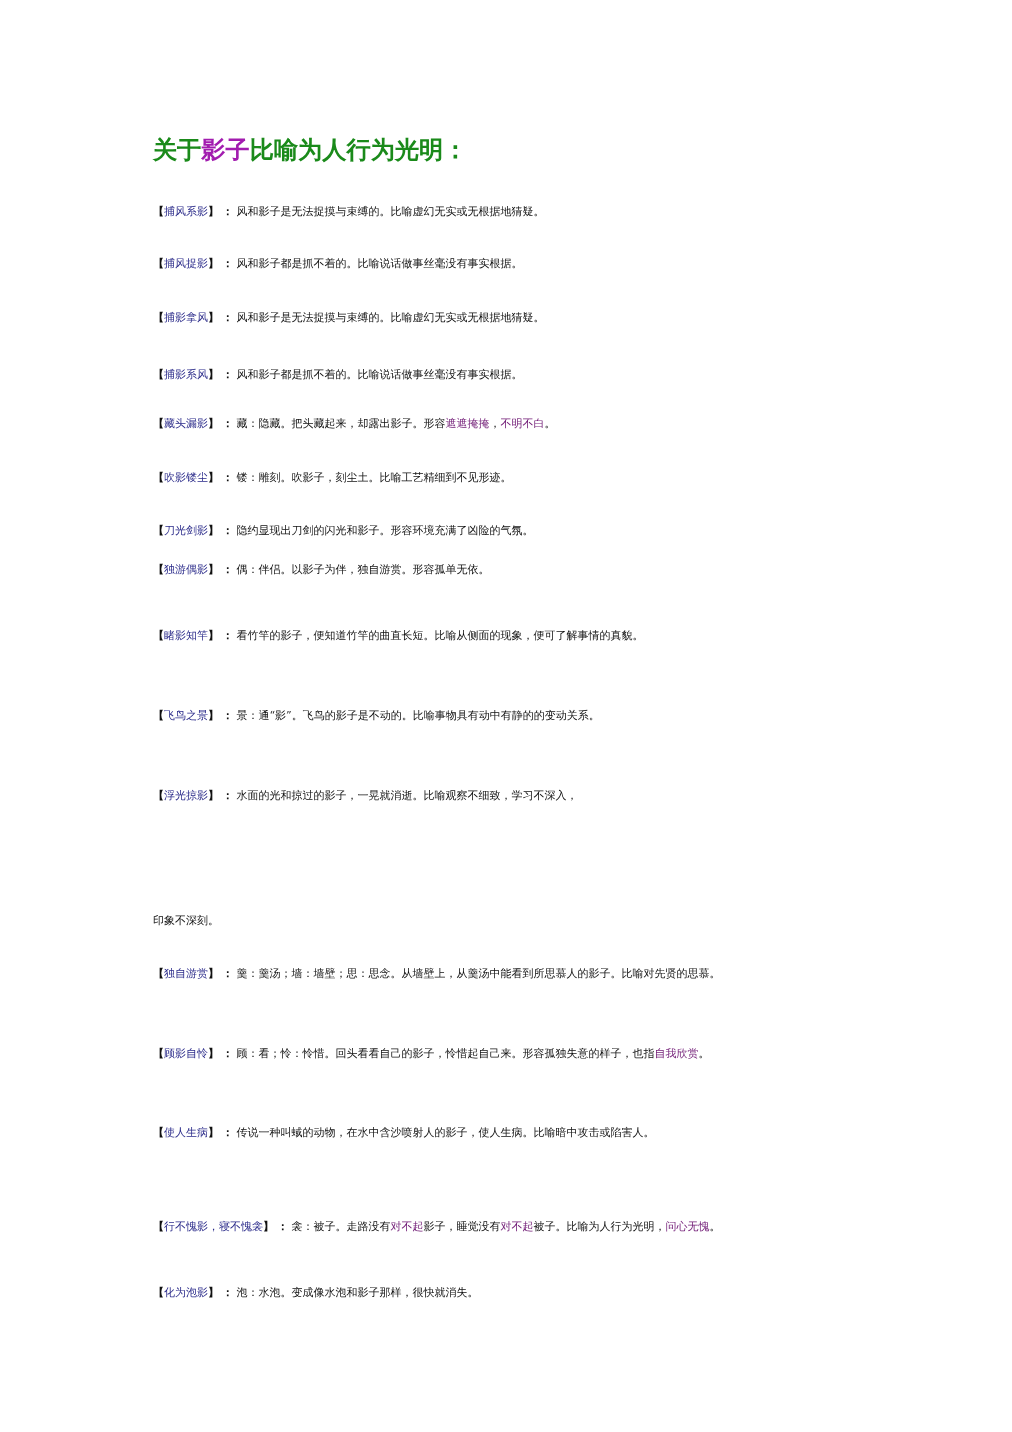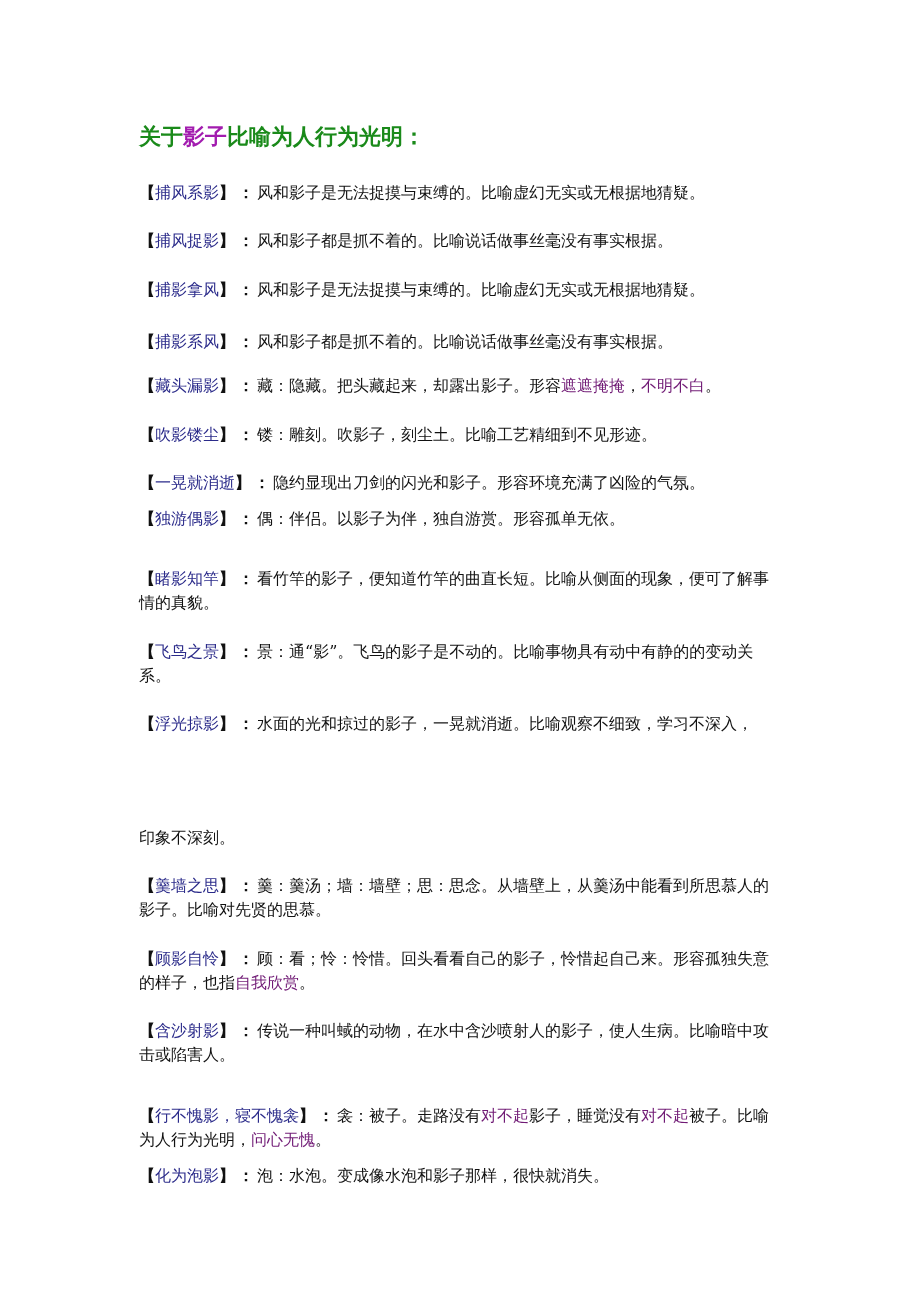--- a/index.html
+++ b/index.html
@@ -1,21 +1,21 @@
 <!DOCTYPE html>
 <html><head>
   <meta charset="utf-8">
   <style>
     html, body { margin: 0; padding: 0; background: #ffffff; }
     body { width: 920px; height: 1302px; position: relative; overflow: hidden;
            font-family: "DejaVu Serif", "Liberation Serif", serif; color: #111111; }
     .title { position: absolute; left: 139px; top: 122px; font-size: 22px; font-weight: bold;
              color: #1a8a1a; font-family: "DejaVu Sans", "Liberation Sans", sans-serif; letter-spacing: 0px; }
     .title .hl { color: #a21caf; }
-    .entry { position: absolute; left: 139px; width: 640px; font-size: 16px; line-height: 24px; }
+    .entry { position: absolute; left: 139px; width: 640px; font-size: 10px; line-height: 24px; }
     .bracket { font-weight: bold; color: #111111; }
     .name { color: #2b2b8a; }
     .link { color: #701a75; }
     .colon { font-weight: bold; margin: 0 3px 0 3px; }
   </style>
 </head>
 <body>
 
 <div class="title"><span>关于</span><span class="hl">影子</span><span>比喻为人行为光明：</span></div>
 
@@ -24,33 +24,33 @@
 <div class="entry" style="top:229px;"><span class="bracket">【</span><span class="name">捕风捉影</span><span class="bracket">】</span><span class="colon">：</span><span>风和影子都是抓不着的。比喻说话做事丝毫没有事实根据。</span></div>
 
 <div class="entry" style="top:278px;"><span class="bracket">【</span><span class="name">捕影拿风</span><span class="bracket">】</span><span class="colon">：</span><span>风和影子是无法捉摸与束缚的。比喻虚幻无实或无根据地猜疑。</span></div>
 
 <div class="entry" style="top:330px;"><span class="bracket">【</span><span class="name">捕影系风</span><span class="bracket">】</span><span class="colon">：</span><span>风和影子都是抓不着的。比喻说话做事丝毫没有事实根据。</span></div>
 
 <div class="entry" style="top:374px;"><span class="bracket">【</span><span class="name">藏头漏影</span><span class="bracket">】</span><span class="colon">：</span><span>藏：隐藏。把头藏起来，却露出影子。形容</span><span class="link">遮遮掩掩</span><span>，</span><span class="link">不明不白</span><span>。</span></div>
 
 <div class="entry" style="top:423px;"><span class="bracket">【</span><span class="name">吹影镂尘</span><span class="bracket">】</span><span class="colon">：</span><span>镂：雕刻。吹影子，刻尘土。比喻工艺精细到不见形迹。</span></div>
 
-<div class="entry" style="top:471px;"><span class="bracket">【</span><span class="name">一晃就消逝</span><span class="bracket">】</span><span class="colon">：</span><span>隐约显现出刀剑的闪光和影子。形容环境充满了凶险的气氛。</span></div>
+<div class="entry" style="top:471px;"><span class="bracket">【</span><span class="name">刀光剑影</span><span class="bracket">】</span><span class="colon">：</span><span>隐约显现出刀剑的闪光和影子。形容环境充满了凶险的气氛。</span></div>
 
 <div class="entry" style="top:507px;"><span class="bracket">【</span><span class="name">独游偶影</span><span class="bracket">】</span><span class="colon">：</span><span>偶：伴侣。以影子为伴，独自游赏。形容孤单无依。</span></div>
 
 <div class="entry" style="top:567px;"><span class="bracket">【</span><span class="name">睹影知竿</span><span class="bracket">】</span><span class="colon">：</span><span>看竹竿的影子，便知道竹竿的曲直长短。比喻从侧面的现象，便可了解事情的真貌。</span></div>
 
 <div class="entry" style="top:640px;"><span class="bracket">【</span><span class="name">飞鸟之景</span><span class="bracket">】</span><span class="colon">：</span><span>景：通“影”。飞鸟的影子是不动的。比喻事物具有动中有静的的变动关系。</span></div>
 
 <div class="entry" style="top:712px;"><span class="bracket">【</span><span class="name">浮光掠影</span><span class="bracket">】</span><span class="colon">：</span><span>水面的光和掠过的影子，一晃就消逝。比喻观察不细致，学习不深入，</span></div>
 
 <div class="entry" style="top:826px;"><span>印象不深刻。</span></div>
 
-<div class="entry" style="top:874px;"><span class="bracket">【</span><span class="name">羹墙之思</span><span class="bracket">】</span><span class="colon">：</span><span>羹：羹汤；墙：墙壁；思：思念。从墙壁上，从羹汤中能看到所思慕人的影子。比喻对先贤的思慕。</span></div>
+<div class="entry" style="top:874px;"><span class="bracket">【</span><span class="name">独自游赏</span><span class="bracket">】</span><span class="colon">：</span><span>羹：羹汤；墙：墙壁；思：思念。从墙壁上，从羹汤中能看到所思慕人的影子。比喻对先贤的思慕。</span></div>
 
 <div class="entry" style="top:947px;"><span class="bracket">【</span><span class="name">顾影自怜</span><span class="bracket">】</span><span class="colon">：</span><span>顾：看；怜：怜惜。回头看看自己的影子，怜惜起自己来。形容孤独失意的样子，也指</span><span class="link">自我欣赏</span><span>。</span></div>
 
-<div class="entry" style="top:1019px;"><span class="bracket">【</span><span class="name">含沙射影</span><span class="bracket">】</span><span class="colon">：</span><span>传说一种叫蜮的动物，在水中含沙喷射人的影子，使人生病。比喻暗中攻击或陷害人。</span></div>
+<div class="entry" style="top:1019px;"><span class="bracket">【</span><span class="name">使人生病</span><span class="bracket">】</span><span class="colon">：</span><span>传说一种叫蜮的动物，在水中含沙喷射人的影子，使人生病。比喻暗中攻击或陷害人。</span></div>
 
 <div class="entry" style="top:1092px;margin-top:12px;"><span class="bracket">【</span><span class="name">行不愧影，寝不愧衾</span><span class="bracket">】</span><span class="colon">：</span><span>衾：被子。走路没有</span><span class="link">对不起</span><span>影子，睡觉没有</span><span class="link">对不起</span><span>被子。比喻为人行为光明，</span><span class="link">问心无愧</span><span>。</span></div>
 
 <div class="entry" style="top:1164px;"><span class="bracket">【</span><span class="name">化为泡影</span><span class="bracket">】</span><span class="colon">：</span><span>泡：水泡。变成像水泡和影子那样，很快就消失。</span></div>
 
 </body></html>

